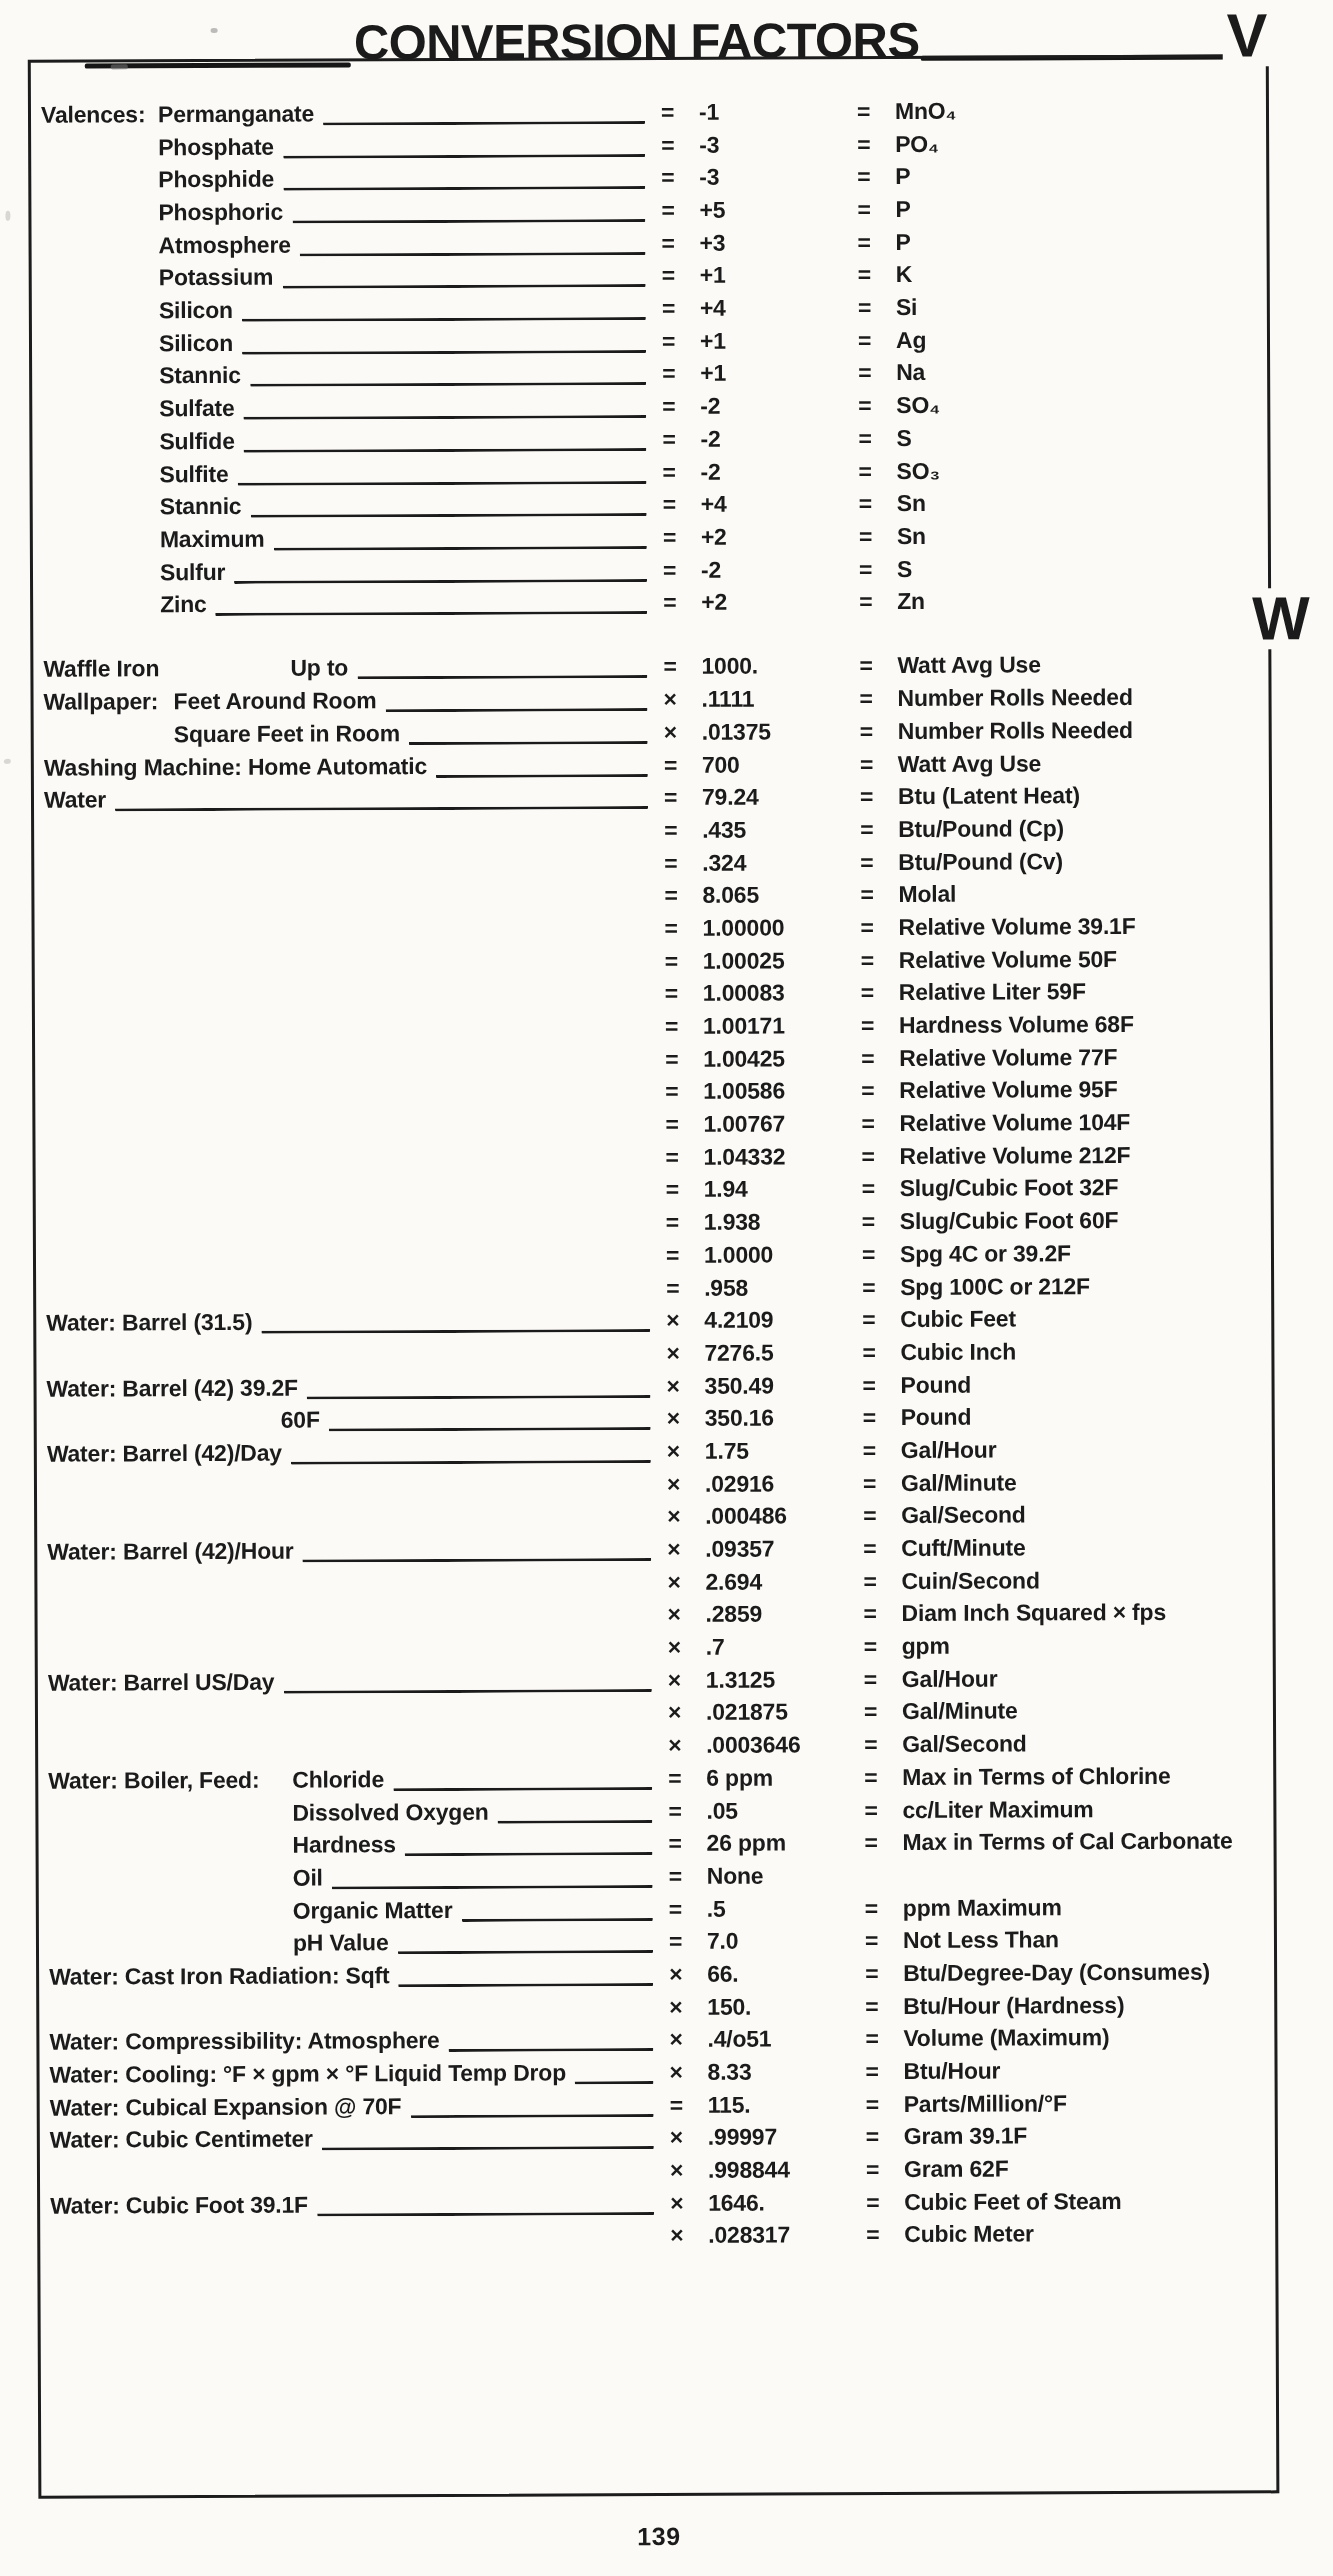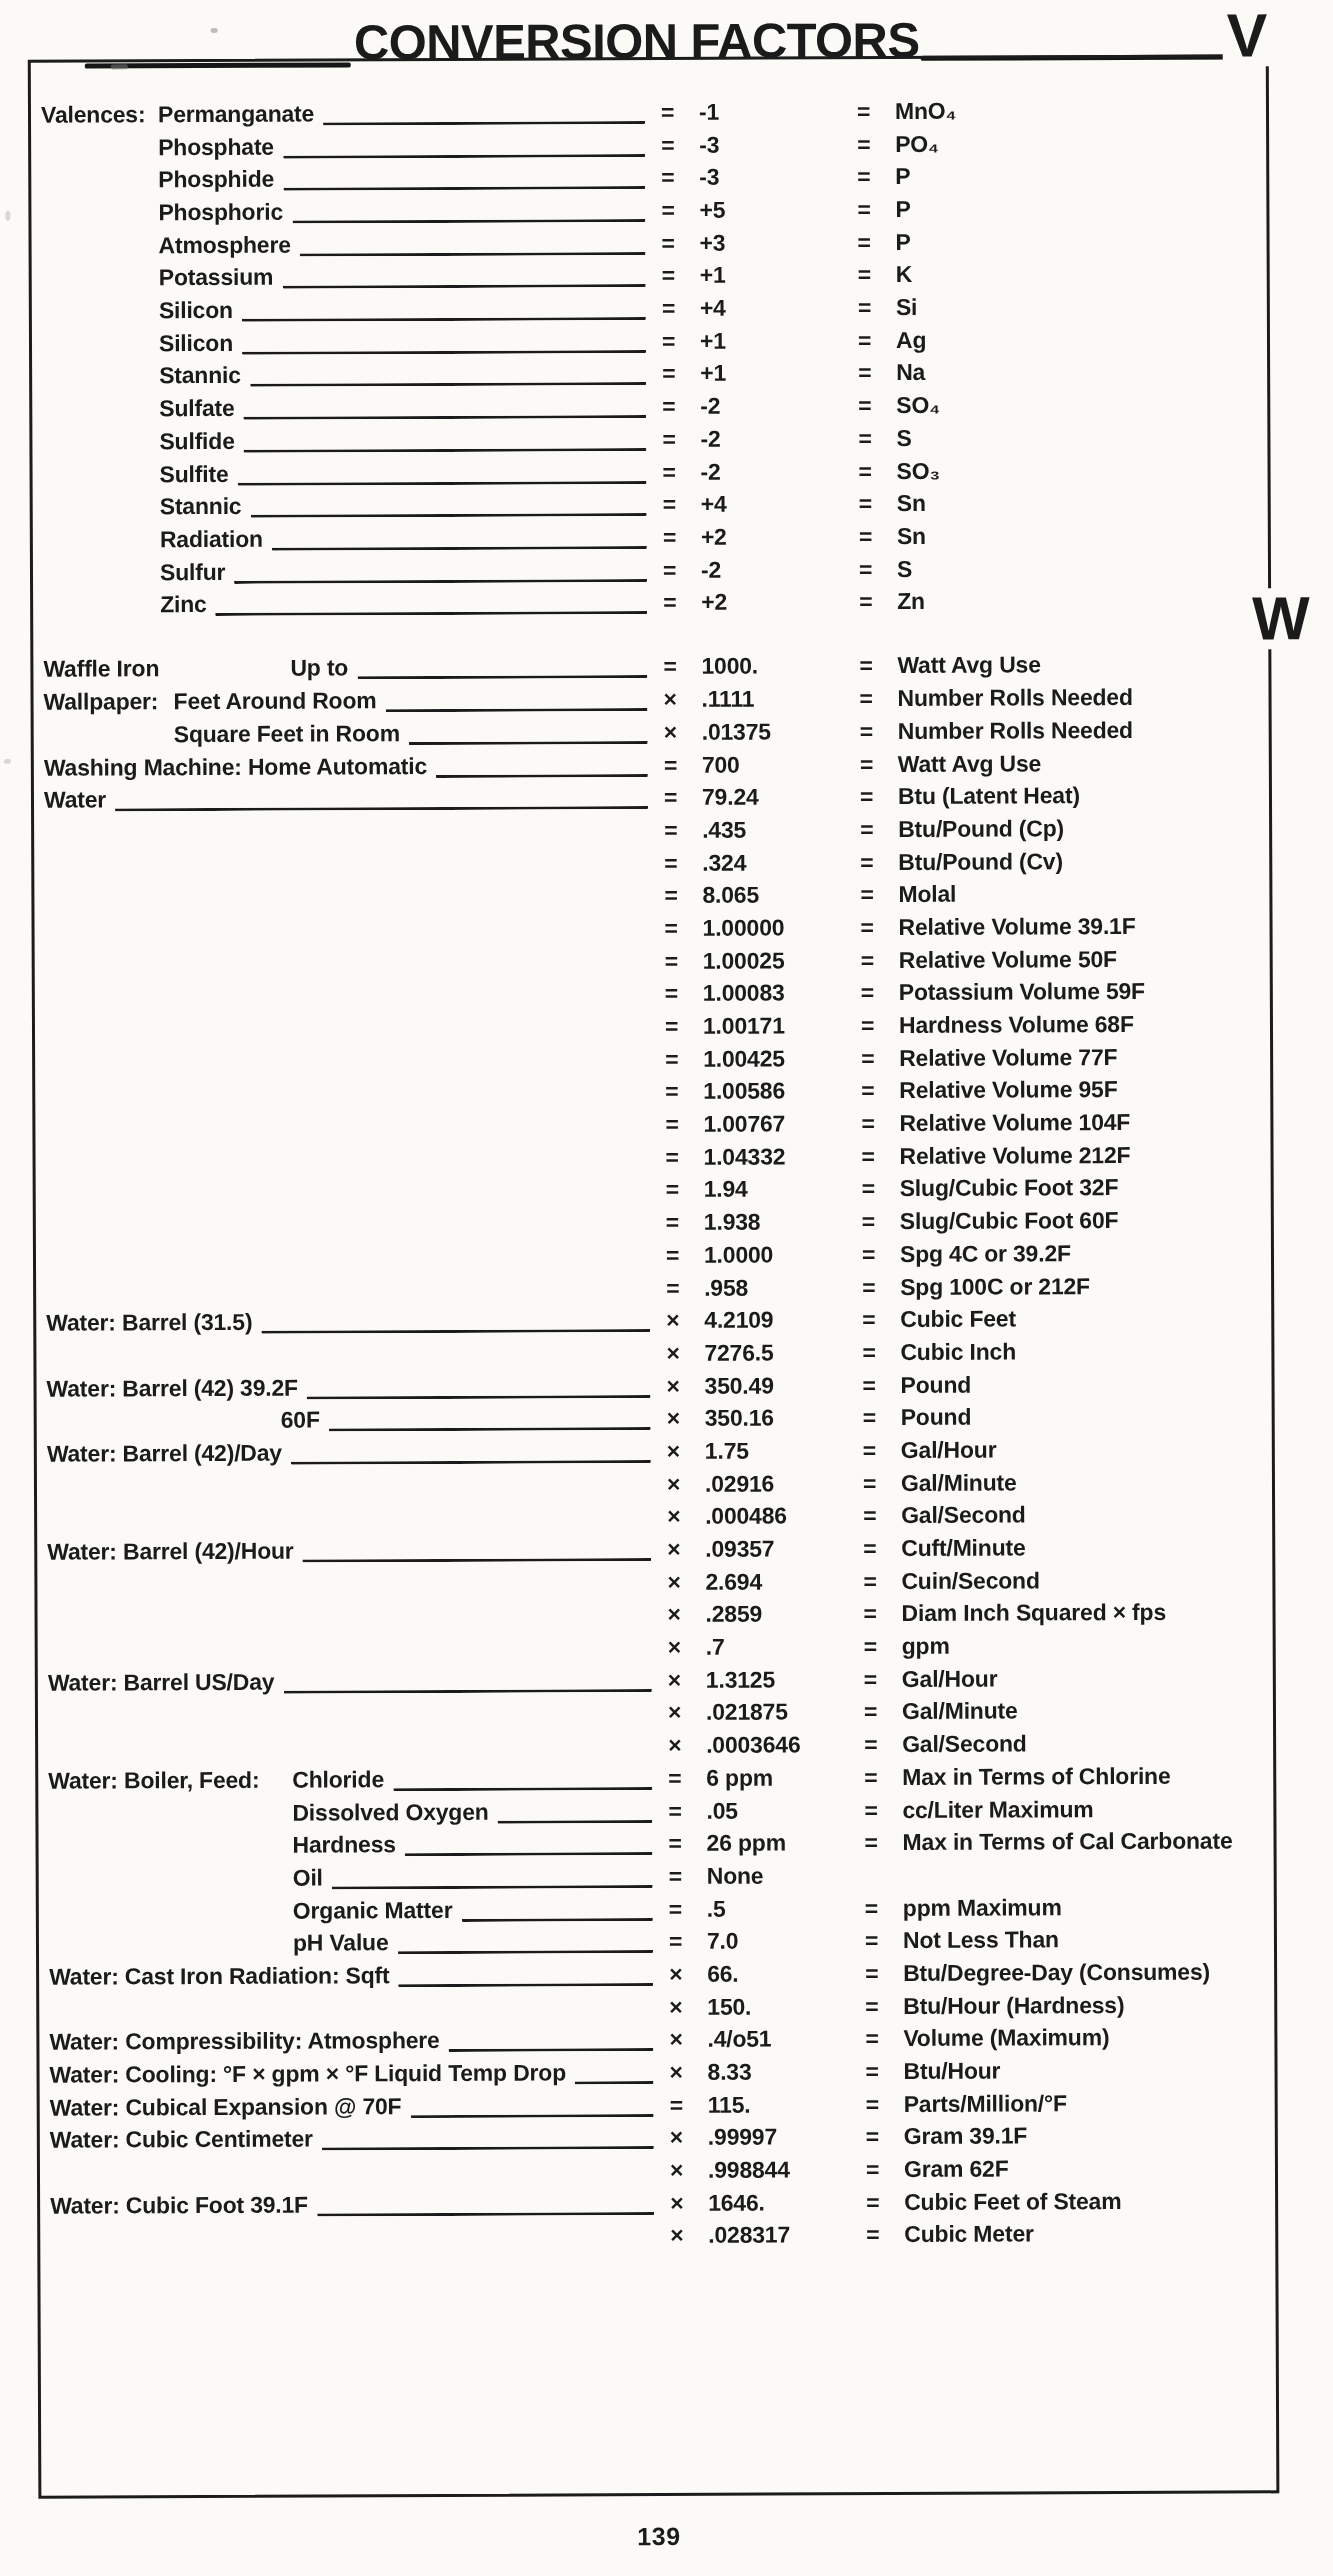--- a/index.html
+++ b/index.html
@@ -164,21 +164,21 @@
       <div class="row" style="top: 488px;">
         <div class="labelarea" style="left: 162px; width: 493px;">
           <span class="lbl">Stannic</span>
           <i class="rl"></i>
         </div>
         <div class="val"><span class="op">=</span><span>+4</span></div>
         <div class="res"><span class="op">=</span><span>Sn</span></div>
       </div>
       <div class="row" style="top: 521px;">
         <div class="labelarea" style="left: 162px; width: 493px;">
-          <span class="lbl">Radiation</span>
+          <span class="lbl">Maximum</span>
           <i class="rl"></i>
         </div>
         <div class="val"><span class="op">=</span><span>+2</span></div>
         <div class="res"><span class="op">=</span><span>Sn</span></div>
       </div>
       <div class="row" style="top: 554px;">
         <div class="labelarea" style="left: 162px; width: 493px;">
           <span class="lbl">Sulfur</span>
           <i class="rl"></i>
         </div>
@@ -250,21 +250,21 @@
       <div class="row" style="top: 912px;">
         <div class="val"><span class="op">=</span><span>1.00000</span></div>
         <div class="res"><span class="op">=</span><span>Relative Volume 39.1F</span></div>
       </div>
       <div class="row" style="top: 945px;">
         <div class="val"><span class="op">=</span><span>1.00025</span></div>
         <div class="res"><span class="op">=</span><span>Relative Volume 50F</span></div>
       </div>
       <div class="row" style="top: 977px;">
         <div class="val"><span class="op">=</span><span>1.00083</span></div>
-        <div class="res"><span class="op">=</span><span>Potassium Volume 59F</span></div>
+        <div class="res"><span class="op">=</span><span>Relative Liter 59F</span></div>
       </div>
       <div class="row" style="top: 1010px;">
         <div class="val"><span class="op">=</span><span>1.00171</span></div>
         <div class="res"><span class="op">=</span><span>Hardness Volume 68F</span></div>
       </div>
       <div class="row" style="top: 1043px;">
         <div class="val"><span class="op">=</span><span>1.00425</span></div>
         <div class="res"><span class="op">=</span><span>Relative Volume 77F</span></div>
       </div>
       <div class="row" style="top: 1075px;">

